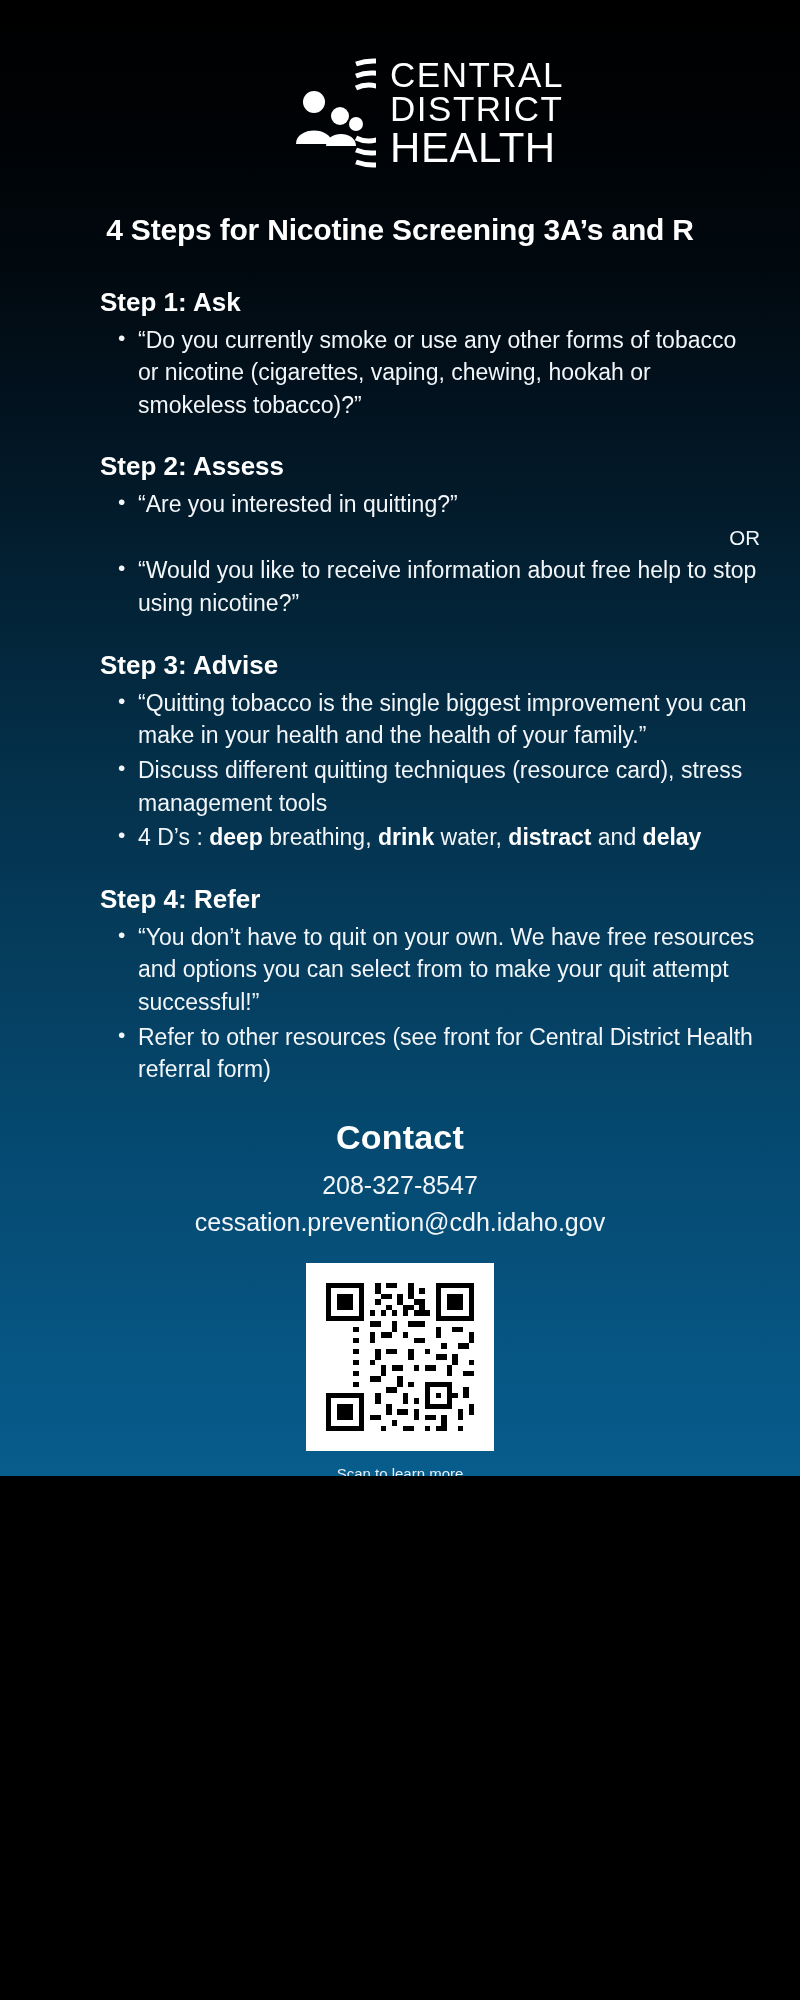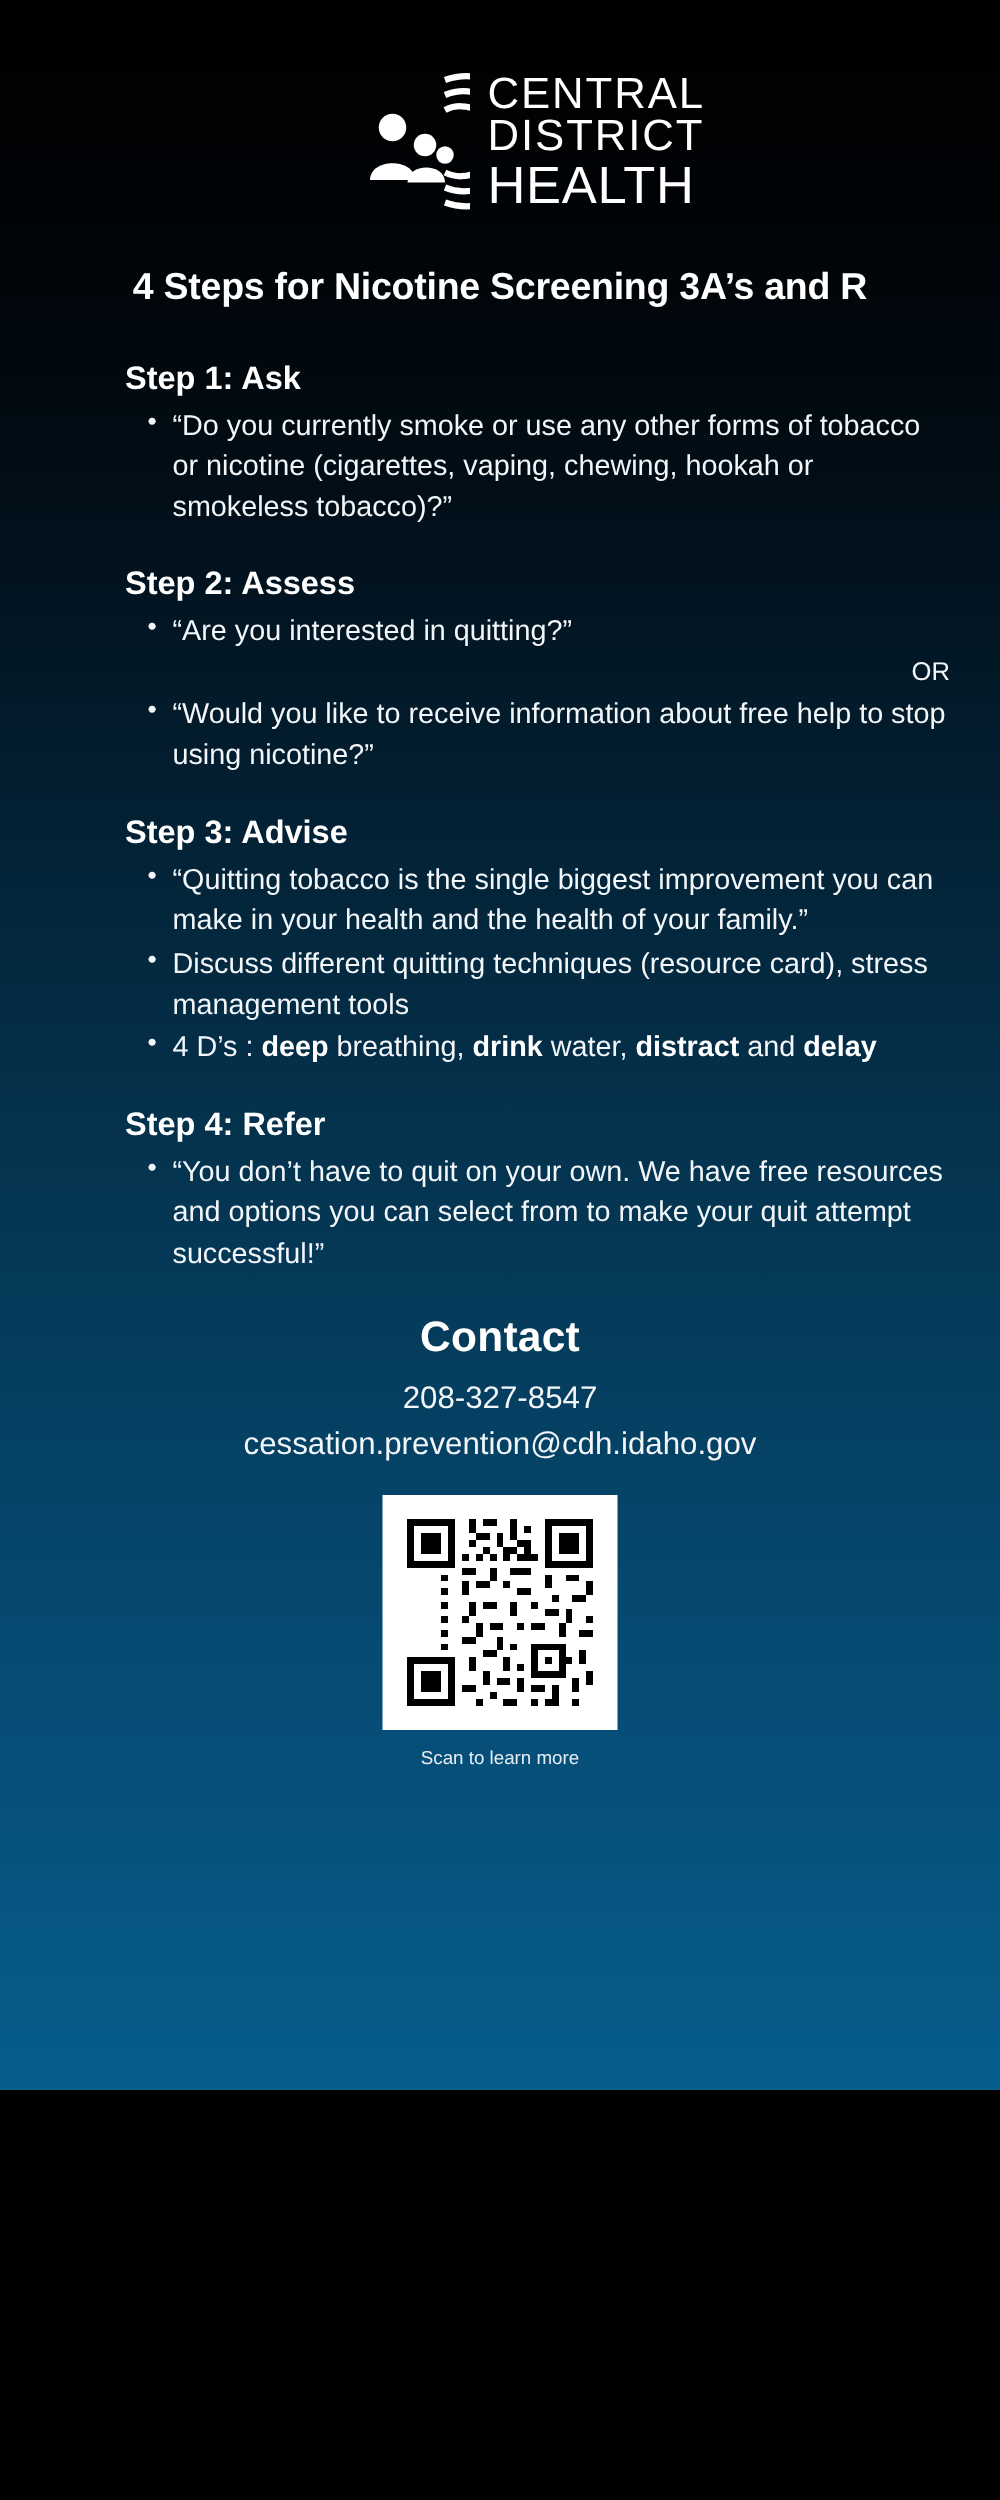--- a/index.html
+++ b/index.html
@@ -9,21 +9,21 @@
   body {
     width: 800px;
     height: 2000px;
     background: #000000;
     font-family: "Liberation Sans", sans-serif;
     overflow: hidden;
   }
   .poster {
     position: relative;
     width: 800px;
-    height: 1672px;
+    height: 1476px;
     background: linear-gradient(180deg,
         #000000 0%,
         #000306 10%,
         #01090f 18%,
         #021320 28%,
         #032235 40%,
         #04304a 52%,
         #053c5c 64%,
         #05486e 76%,
         #06527e 88%,
@@ -224,20 +224,21 @@
         <li>“Quitting tobacco is the single biggest improvement you can make in your health and the health of your family.”</li>
         <li>Discuss different quitting techniques (resource card), stress management tools</li>
         <li><span>4 D’s : </span><b>deep</b><span> breathing, </span><b>drink</b><span> water, </span><b>distract</b><span> and </span><b>delay</b></li>
       </ul>
     </div>
 
     <div class="step">
       <div class="step-heading">Step 4: Refer</div>
       <ul class="bullets">
         <li>“You don’t have to quit on your own. We have free resources and options you can select from to make your quit attempt successful!”</li>
+        <li>Refer to other resources (see front for Central District Health referral form)</li>
       </ul>
     </div>
 
   </div>
 
   <div class="contact">
     <div class="contact-heading">Contact</div>
     <div class="contact-phone">208-327-8547</div>
     <div class="contact-email">cessation.prevention@cdh.idaho.gov</div>
   </div>

